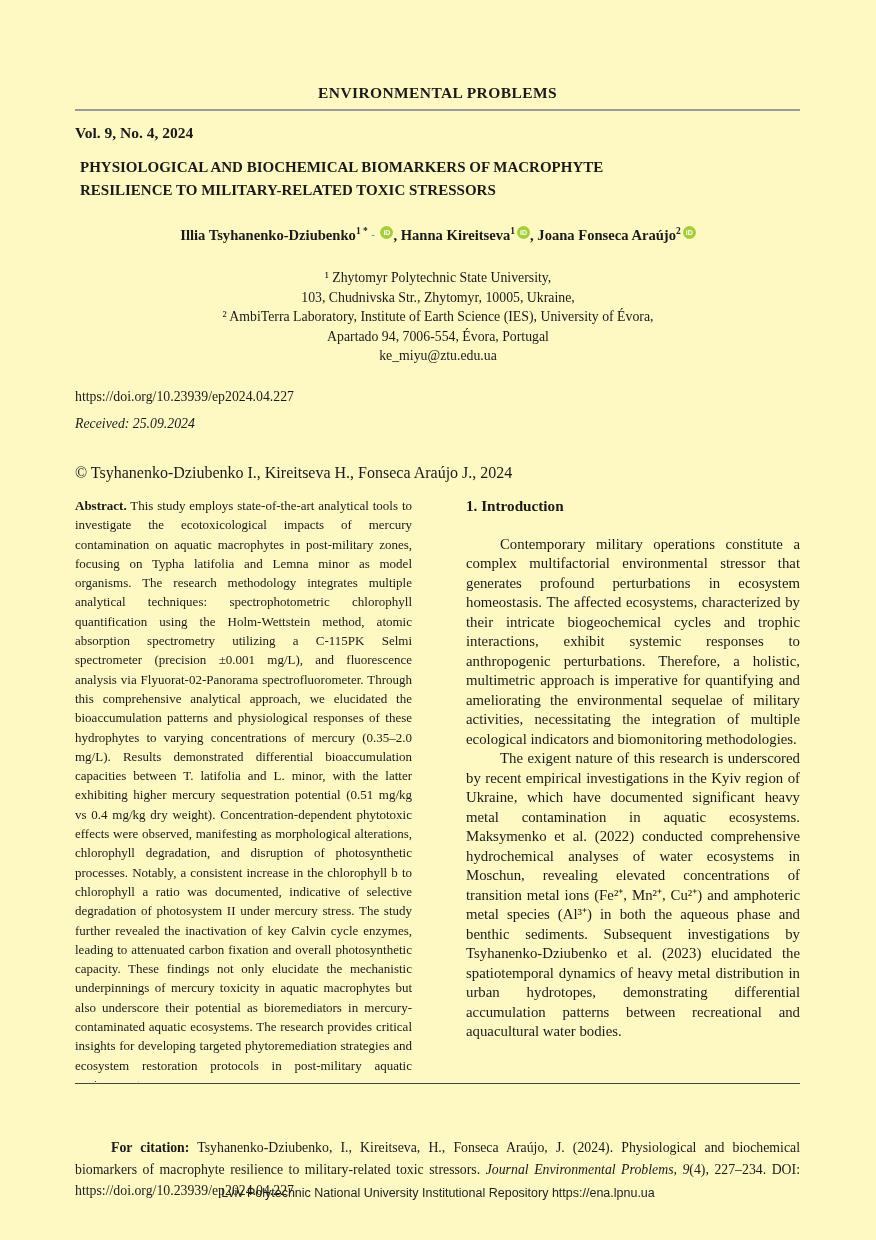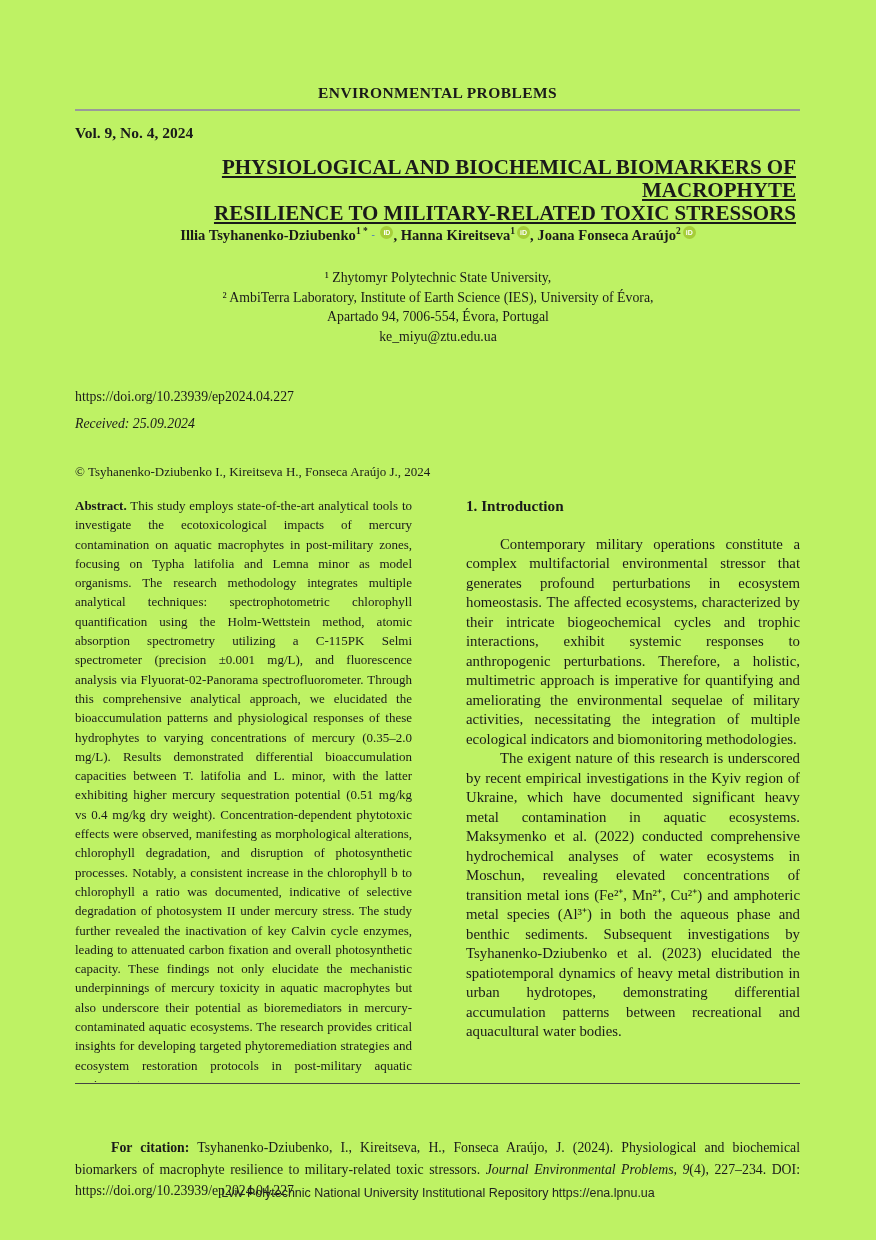--- a/index.html
+++ b/index.html
@@ -2,54 +2,54 @@
 <html><head>
 <meta charset="utf-8">
 <style>
   * { margin:0; padding:0; box-sizing:border-box; }
   html,body { background:#ffffff; }
   body {
     width:876px; height:1240px;
     font-family:"Liberation Serif", serif;
     color:#1a1a1a;
   }
-  .page { position:relative; width:876px; height:1240px; overflow:hidden; background:#bef264; }
+  .page { position:relative; width:876px; height:1240px; overflow:hidden; background:#fef9c3; }
 
   .running-head {
     position:absolute; top:84px; left:75px; right:76px;
     text-align:center; font-weight:bold; font-size:15.5px; letter-spacing:0.4px;
     padding-bottom:7px; border-bottom:2px solid #9a9a9a;
   }
   .issue {
     position:absolute; top:124px; left:75px;
     font-weight:bold; font-size:15.5px;
   }
   .title {
     position:absolute; top:156px; left:80px; right:80px;
-    text-align:right; font-weight:bold; font-size:21px; line-height:23px;text-decoration:underline;
+    text-align:left; font-weight:bold; font-size:15px; line-height:23px;
   }
   .authors {
     position:absolute; top:226px; left:0; right:0;
     text-align:center; font-weight:bold; font-size:14.6px;
   }
   .authors sup { font-size:9.5px; vertical-align:6px; }
   .blue-dash { color:#4472c4; font-size:10px; vertical-align:2px; font-weight:normal; }
   .orcid-badge {
     display:inline-block; width:13px; height:13px; border-radius:50%;
     background:#A6CE39; color:#fff; font-family:"Liberation Sans", sans-serif;
     font-size:7px; font-weight:bold; line-height:13px; text-align:center;
     vertical-align:5px; margin-left:2px;
   }
   .affiliations {
     position:absolute; top:268px; left:0; right:0;
     text-align:center; font-size:13.8px; line-height:19.5px;
   }
   .doi-line { position:absolute; top:389px; left:75px; font-size:13.8px; }
   .received { position:absolute; top:416px; left:75px; font-size:13.8px; font-style:italic; }
-  .copyright { position:absolute; top:464px; left:75px; font-size:13px;text-align:center; }
+  .copyright { position:absolute; top:464px; left:75px; font-size:16px;text-align:center; }
 
   .body-cols {
     position:absolute; top:496px; left:75px; right:76px; height:586px;
     display:flex; overflow:hidden;
   }
   .col-left {
     width:337px; flex:0 0 337px; margin-right:22px;
     font-size:13px; line-height:19.3px; text-align:justify;
   }
   .col-right {
@@ -90,20 +90,21 @@
   </div>
 
   <div class="authors">
     <span><span>Illia Tsyhanenko-Dziubenko</span><sup>1 *</sup> <span class="blue-dash">-</span> <span class="orcid-badge">iD</span></span><span>, </span>
     <span><span>Hanna Kireitseva</span><sup>1</sup><span class="orcid-badge">iD</span></span><span>, </span>
     <span><span>Joana Fonseca Araújo</span><sup>2</sup><span class="orcid-badge">iD</span></span>
   </div>
 
   <div class="affiliations">
     <div>¹ Zhytomyr Polytechnic State University,</div>
+    <div>103, Chudnivska Str., Zhytomyr, 10005, Ukraine,</div>
     <div>² AmbiTerra Laboratory, Institute of Earth Science (IES), University of Évora,</div>
     <div>Apartado 94, 7006-554, Évora, Portugal</div>
     <div>ke_miyu@ztu.edu.ua</div>
   </div>
 
   <div class="doi-line">https://doi.org/10.23939/ep2024.04.227</div>
 
   <div class="received">Received: 25.09.2024</div>
 
   <div class="copyright">© Tsyhanenko-Dziubenko I., Kireitseva H., Fonseca Araújo J., 2024</div>

